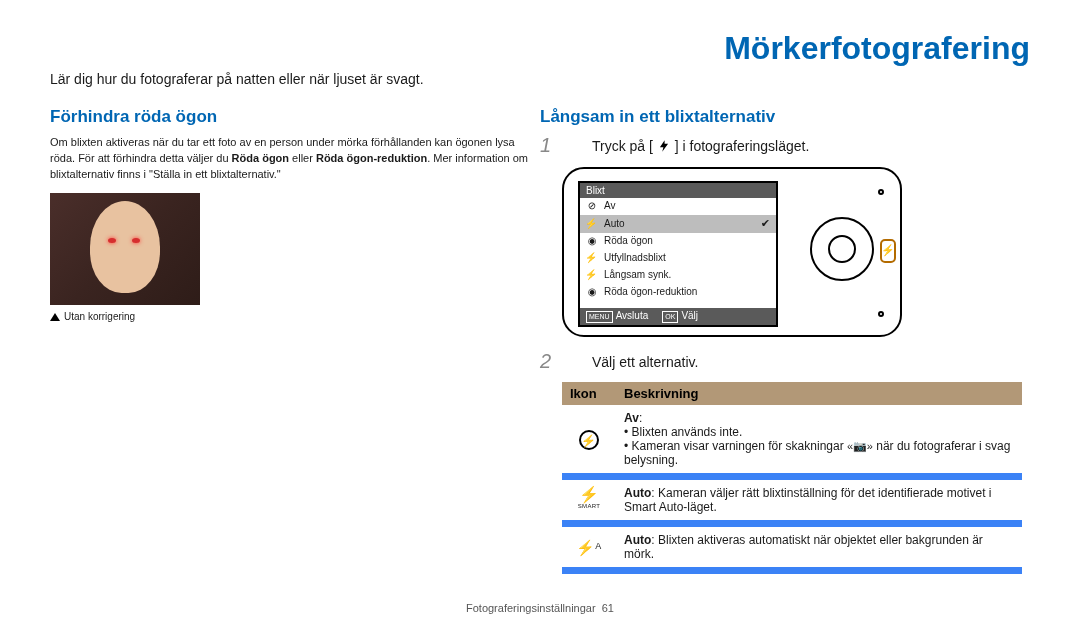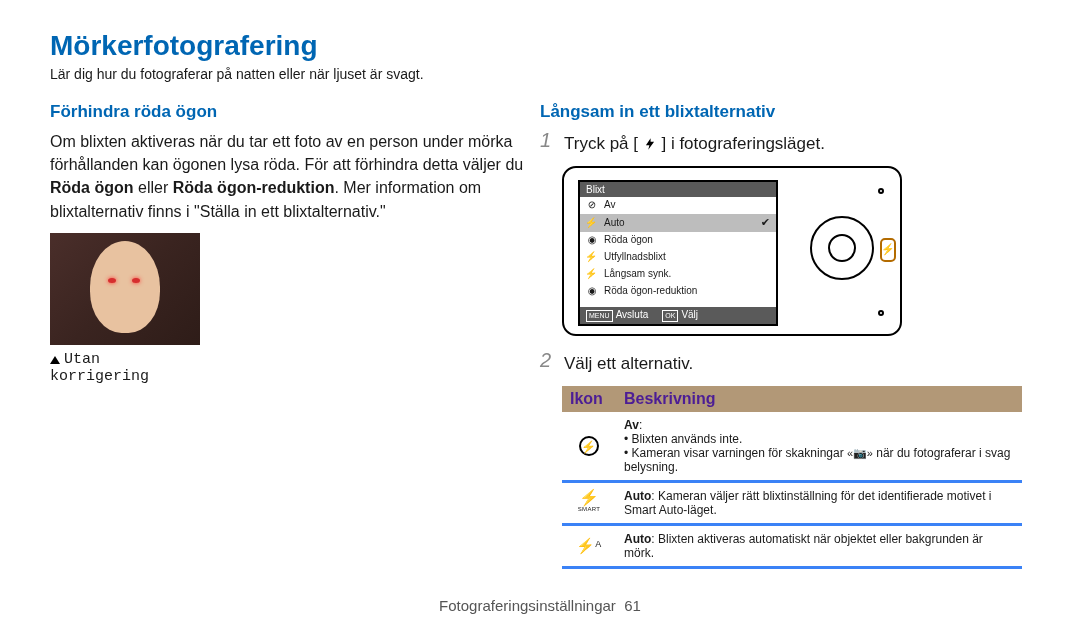--- a/index.html
+++ b/index.html
@@ -7,42 +7,43 @@
     font-family: -apple-system, BlinkMacSystemFont, "Segoe UI", Arial, sans-serif;
     font-size: 13px;
     color: #1a1a1a;
     width: 1080px;
     height: 630px;
     padding: 30px 50px 20px 50px;
     position: relative;
   }
   .page-title {
     color: #0066b3;
-    font-size: 28px;
+    font-size: 32px;
     font-weight: 600;
     margin-bottom: 4px;
+    text-align: right;
   }
   .page-subtitle {
     font-size: 14px;
     margin-bottom: 20px;
   }
   .columns {
     display: flex;
   }
   .col {
     flex: 1;
   }
   .section-title {
     color: #0066b3;
     font-size: 17px;
     font-weight: 600;
     margin-bottom: 8px;
   }
   .body-text {
-    font-size: 16px;
+    font-size: 11px;
     line-height: 1.45;
   }
   .body-text b { font-weight: 700; }
   .face-row {
     display: flex;
     gap: 14px;
     margin-top: 10px;
   }
   .face-block { width: 150px; }
   .face-img {
@@ -73,40 +74,40 @@
   .face-img .eye {
     position: absolute;
     width: 8px; height: 5px;
     border-radius: 50%;
     top: 45px;
   }
   .face-img.red .eye { background: #d62e2e; box-shadow: 0 0 4px #ff3030; }
   .face-img.ok .eye  { background: #2a4a6a; }
   .face-img .eye.l { left: 58px; }
   .face-img .eye.r { left: 82px; }
-  .face-caption { margin-top: 6px; font-size: 15px; font-family: Liberation Mono, monospace; }
+  .face-caption { margin-top: 6px; font-size: 10px; }
   .tri-up { display: inline-block; width: 0; height: 0; border-left: 5px solid transparent; border-right: 5px solid transparent; border-bottom: 8px solid #000; margin-right: 4px; vertical-align: -1px; }
 
   .step-row { display: flex; gap: 10px; margin-bottom: 10px; align-items: flex-start; }
   .step-num {
     font-style: italic;
     color: #888;
     font-size: 20px;
     font-weight: 400;
     line-height: 1;
     width: 14px;
     flex-shrink: 0;
   }
-  .step-text { font-size: 17px; line-height: 1.4; padding-top: 2px; }
+  .step-text { font-size: 14px; line-height: 1.4; padding-top: 2px; margin-left: 28px; }
 
   
   .camera {
     width: 340px; height: 170px;
     border: 2px solid #000;
-    border-radius: 14px;
+    border-radius: 22px;
     margin: 6px 12px 14px 22px;
     position: relative;
     background: #fff;
   }
   .camera .screen {
     position: absolute;
     left: 14px; top: 12px;
     width: 200px; height: 146px;
     border: 2px solid #000;
     background: #fff;
@@ -185,31 +186,31 @@
     border-radius: 5px;
     color: #b36b00;
     font-size: 11px;
     display: flex; align-items: center; justify-content: center;
   }
 
   
   .opt-table { width: 460px; margin-left: 22px; border-collapse: collapse; font-size: 12px; }
   .opt-table th {
     background: #b29877;
-    color: #4c1d95;
+    color: #000000;
     text-align: left;
     padding: 4px 8px;
     font-weight: 600;
-    font-size: 16px;
+    font-size: 13px;
   }
   .opt-table th.c1 { width: 54px; }
   .opt-table td {
     padding: 6px 8px;
     vertical-align: top;
-    border-bottom: 3px solid #3b82f6;
+    border-bottom: 7px solid #3b82f6;
   }
   .opt-table td.icon-cell {
     text-align: center;
     vertical-align: middle;
     font-size: 18px;
   }
   .opt-table ul { list-style: none; padding-left: 0; }
   .opt-table ul li::before { content: "• "; }
   .flash-icon-circ {
     display: inline-block;
@@ -223,21 +224,21 @@
   .smart-flash .bolt { font-size: 16px; display: block; }
   .smart-flash .lbl { font-size: 6px; letter-spacing: 0.3px; display: block; }
   .auto-flash { font-size: 15px; }
   .auto-flash sup { font-size: 9px; vertical-align: 4px; }
   .shake-icon { font-size: 11px; }
 
   .footer {
     position: absolute;
     left: 0; right: 0; bottom: 16px;
     text-align: center;
-    font-size: 15px;
+    font-size: 11px;
     color: #555;
   }
   .bolt-inline { display:inline-block; width:14px; height:14px; vertical-align:-2px; }
 </style>
 </head>
 <body>
 
 <h1 class="page-title">Mörkerfotografering</h1>
 <p class="page-subtitle">Lär dig hur du fotograferar på natten eller när ljuset är svagt.</p>
 

